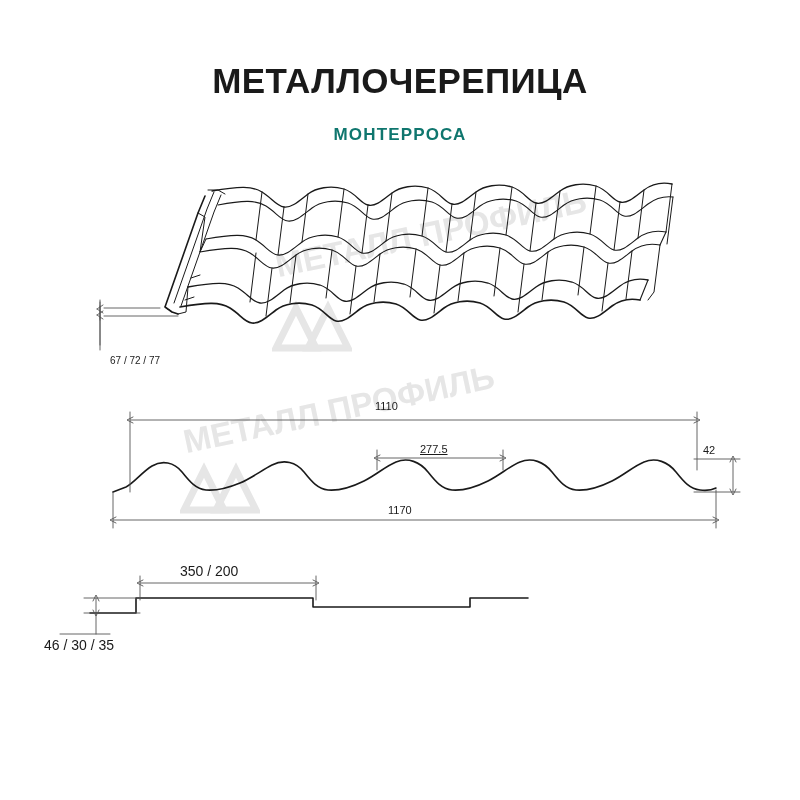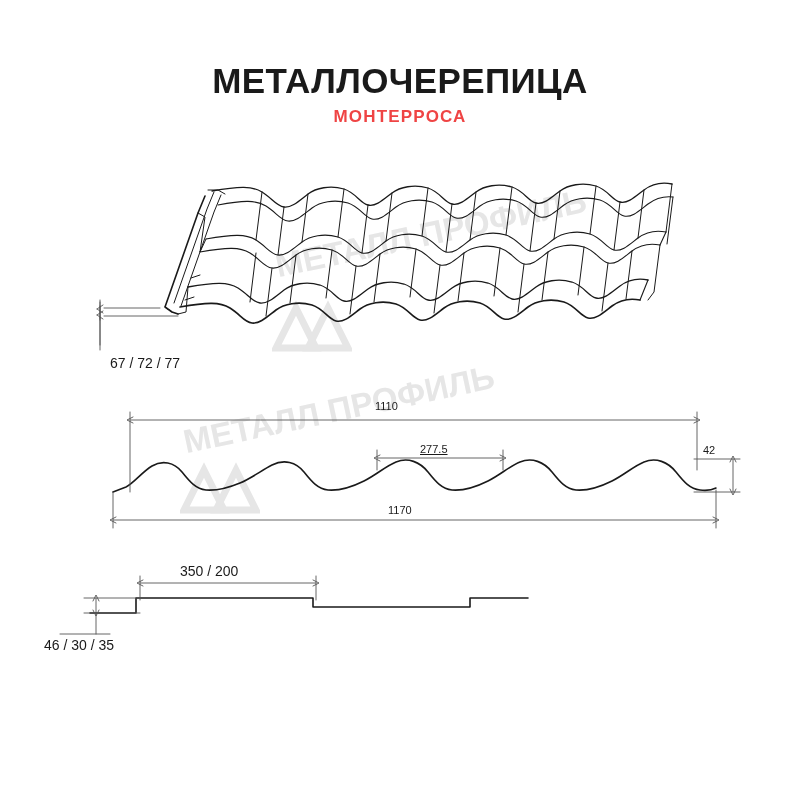--- a/index.html
+++ b/index.html
@@ -26,25 +26,25 @@
     text-align: center;
   }
   .title-main {
     font-size: 35px;
     font-weight: bold;
     letter-spacing: 0.4px;
     color: #1a1a1a;
     line-height: 1.1;
   }
   .title-sub {
-    margin-top: 6px;
+    margin-top: 24px;
     font-size: 17px;
     font-weight: bold;
     letter-spacing: 1.2px;
-    color: #ef4444;
+    color: #0f766e;
   }
 
   
   .watermark {
     position: absolute;
     font-family: "Liberation Sans", sans-serif;
     font-weight: bold;
     color: #e6e6e6;
     white-space: nowrap;
     user-select: none;
@@ -82,21 +82,21 @@
   }
 
   
   .dim {
     position: absolute;
     font-family: "Liberation Sans", sans-serif;
     font-size: 11px;
     color: #1a1a1a;
     white-space: nowrap;
   }
-  .dim-height-3d { left: 110px; top: 355px; font-size: 14px; }
+  .dim-height-3d { left: 110px; top: 355px; font-size: 10px; }
   .dim-1110 { left: 375px; top: 400px; }
   .dim-2775 { left: 420px; top: 443px; text-decoration: underline; }
   .dim-1170 { left: 368px; top: 504px; margin-left: 20px; }
   .dim-42   { left: 703px; top: 444px; }
   .dim-350400 { left: 180px; top: 563px; font-size: 14px; }
   .dim-253035 { left: 44px; top: 637px; font-size: 14px; }
 </style>
 </head>
 <body>
 

